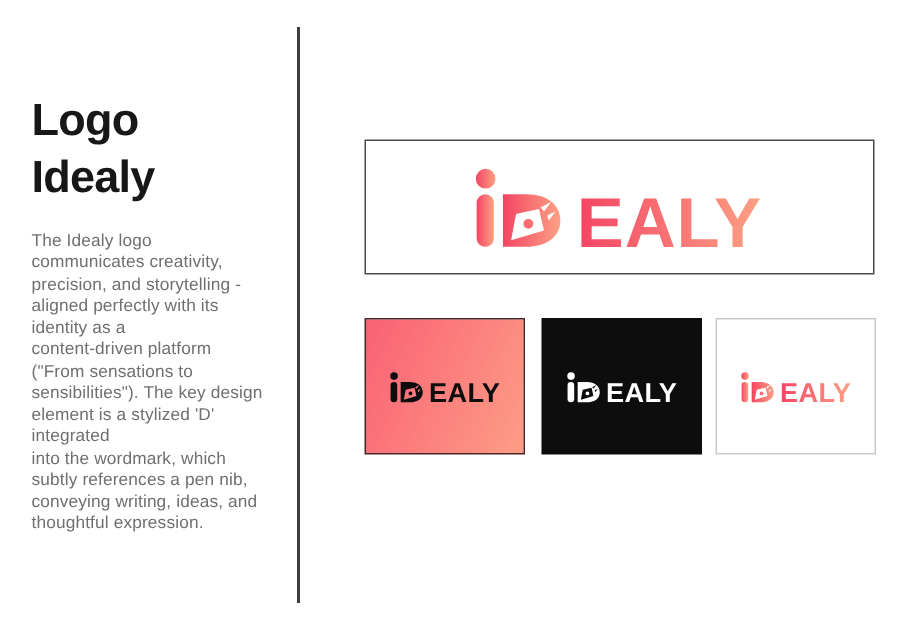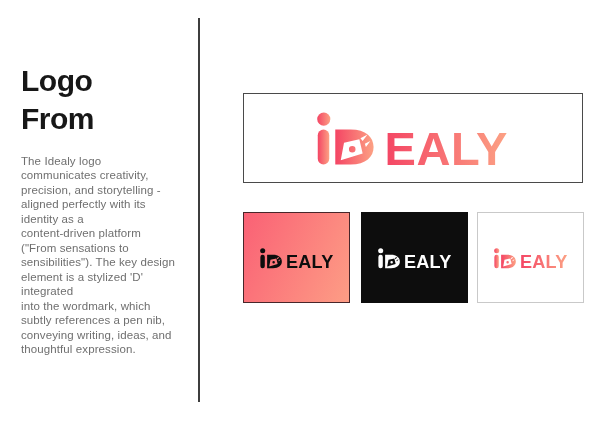--- a/index.html
+++ b/index.html
@@ -61,21 +61,21 @@
           M94,48 L107,41 L98,53 Z
           M102,58 L112,53 L104,64 Z"></path>
         <text x="138" y="96" font-size="86" font-weight="bold" letter-spacing="1" font-family="Liberation Sans, DejaVu Sans, sans-serif">EALY</text>
       </g>
     </symbol>
   </defs>
 </svg>
 
 <aside class="sidebar">
   <h1 class="page-title">Logo
-From</h1>
+Idealy</h1>
   <p class="page-desc">The Idealy logo
 communicates creativity,
 precision, and storytelling -
 aligned perfectly with its
 identity as a
 content-driven platform
 ("From sensations to
 sensibilities"). The key design
 element is a stylized 'D'
 integrated

